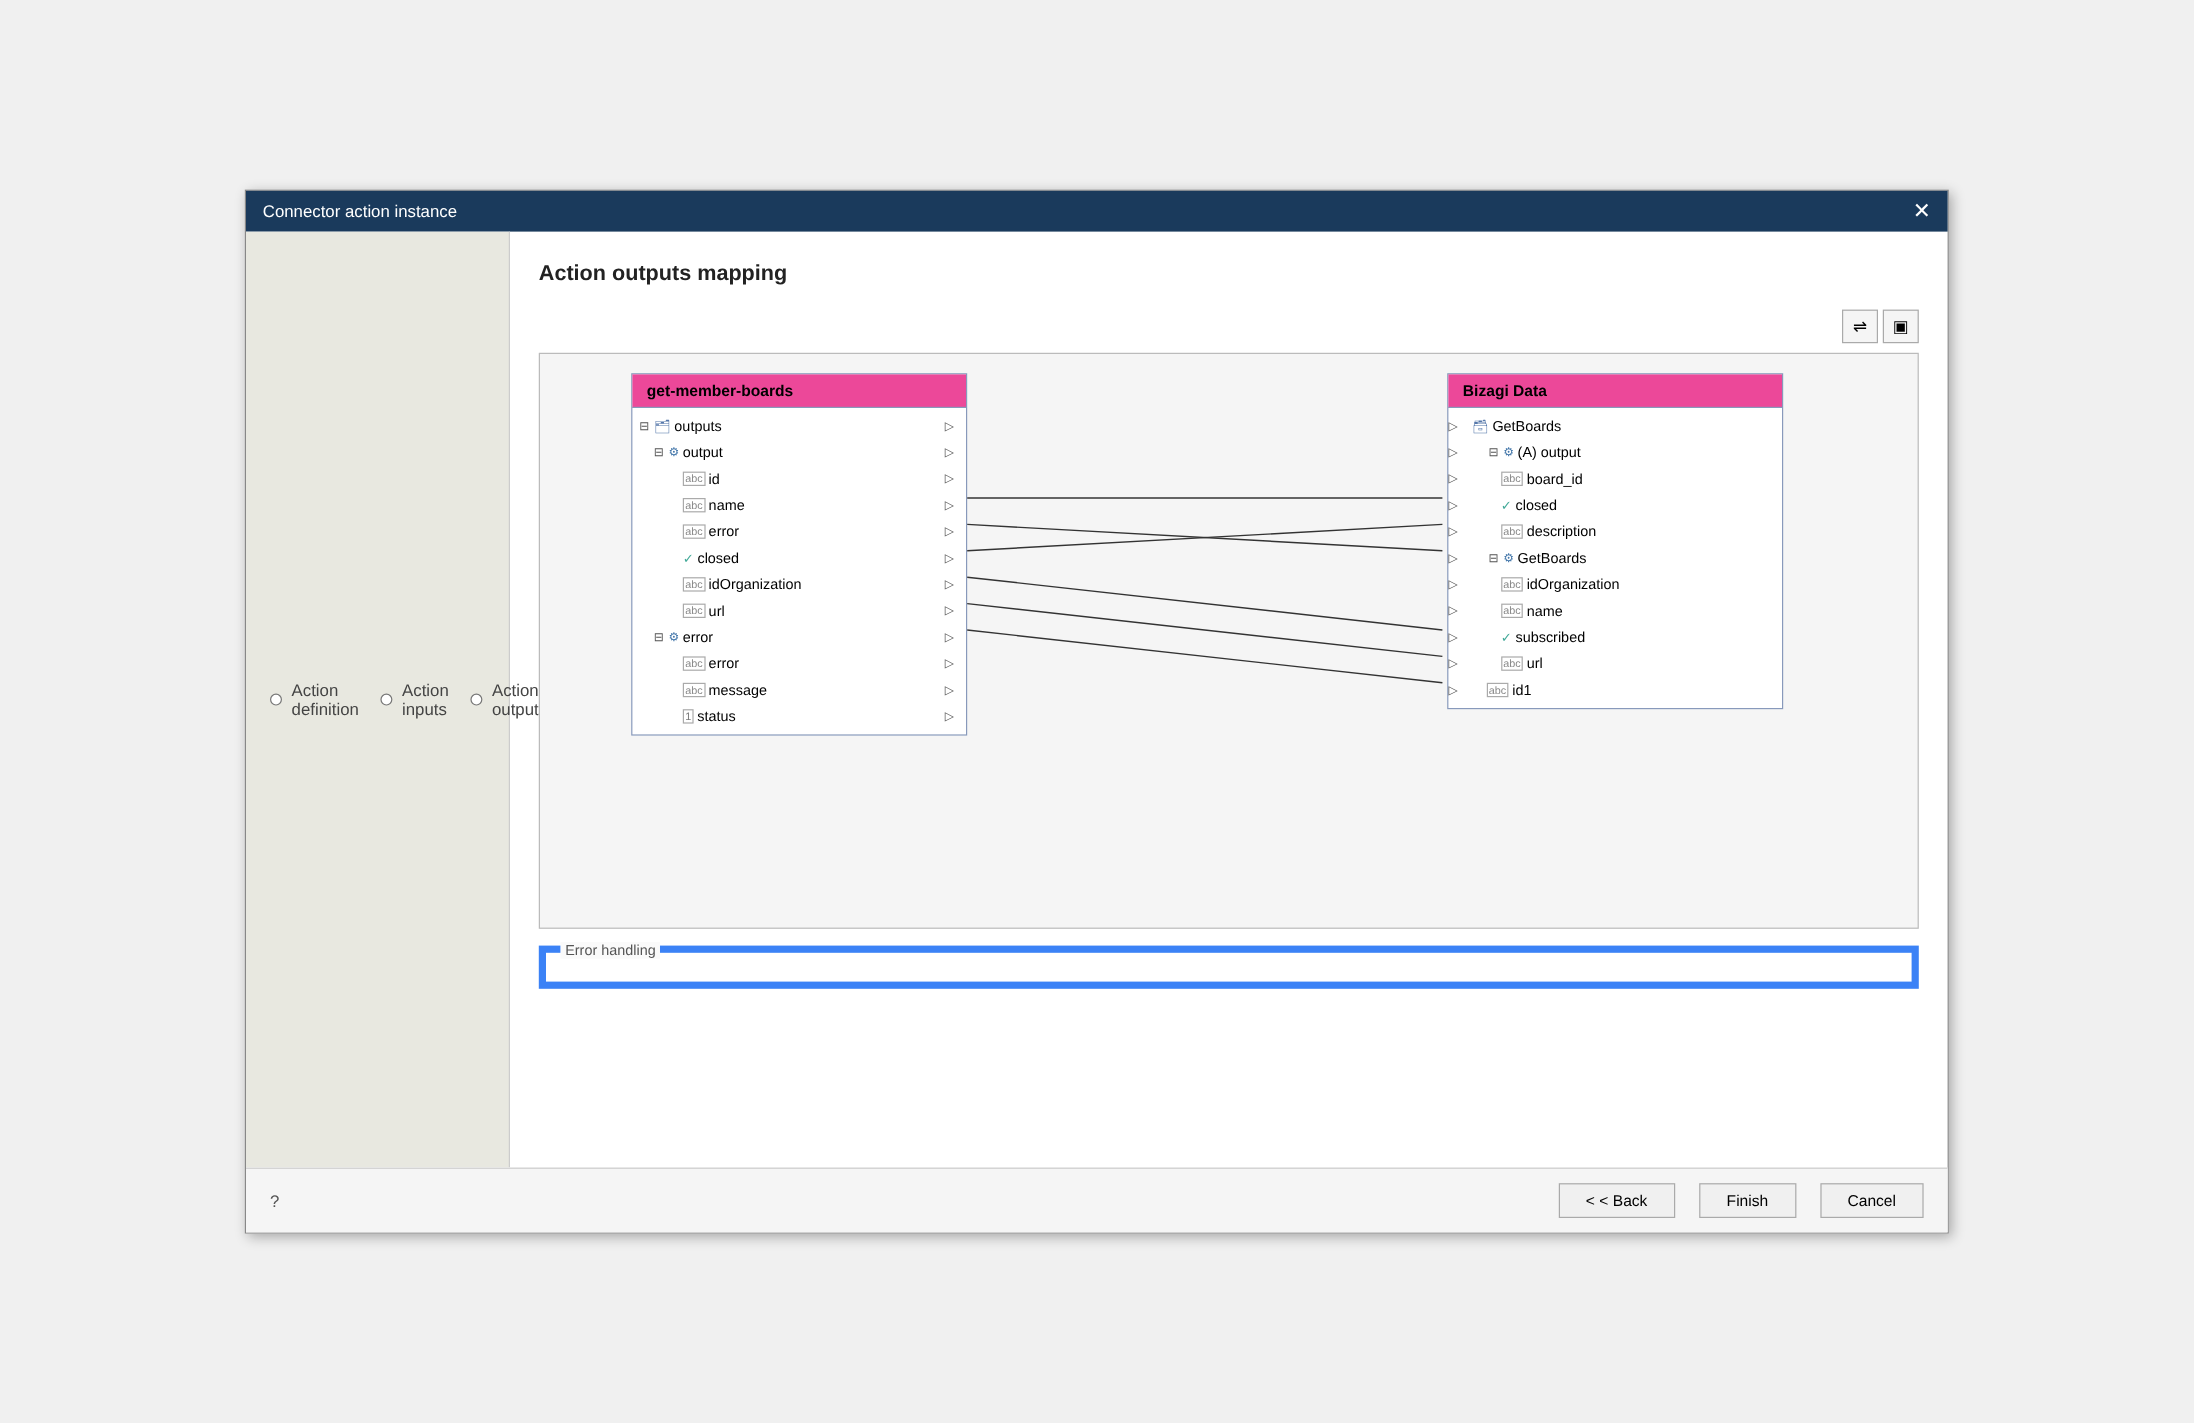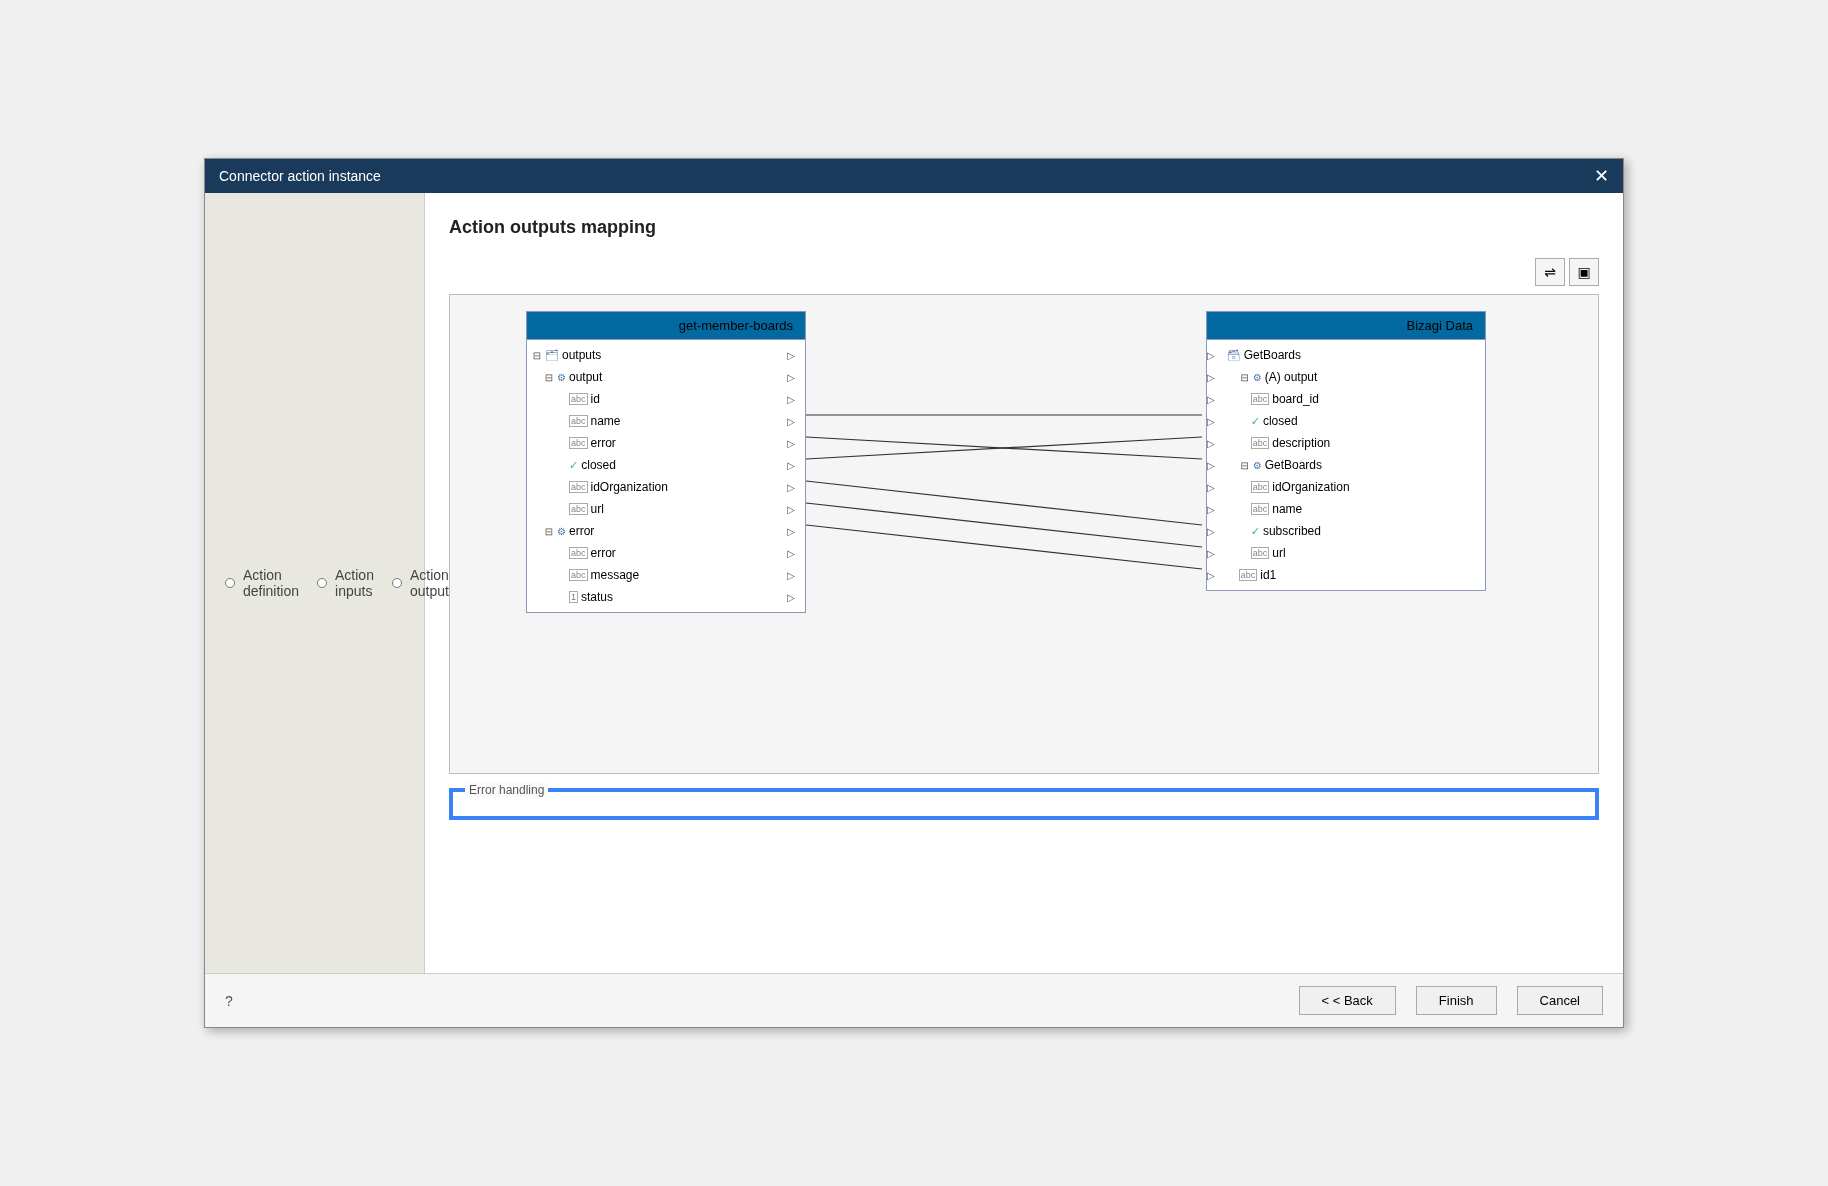--- a/index.html
+++ b/index.html
@@ -117,26 +117,26 @@
       align-items: flex-start;
       width: 100%;
       position: relative;
     }
     .tree-box {
       border: 1px solid #8899bb;
       background: #fff;
       min-width: 280px;
     }
     .tree-header {
-      background: #0369a1;
+      background: #ec4899;
       border-bottom: 1px solid #8899bb;
       padding: 6px 12px;
-      font-weight: normal;
+      font-weight: bold;
       font-size: 13px;
-      text-align: right;
+      text-align: left;
     }
     .tree-body {
       padding: 4px 0;
     }
     .tree-row {
       display: flex;
       align-items: center;
       padding: 2px 6px 2px 0;
       font-size: 12px;
       height: 22px;
@@ -226,21 +226,21 @@
       gap: 20px;
     }
     .btn {
       padding: 6px 22px;
       font-size: 13px;
       border: 1px solid #aaa;
       background: #f0f0f0;
       cursor: pointer;
     }
     .fieldset-box {
-      border: 4px solid #3b82f6;
+      border: 6px solid #3b82f6;
       padding: 10px 16px 14px 16px;
       position: relative;
     }
     .fieldset-legend {
       position: absolute;
       top: -9px;
       left: 12px;
       background: #fafafa;
       padding: 0 4px;
       font-size: 12px;

